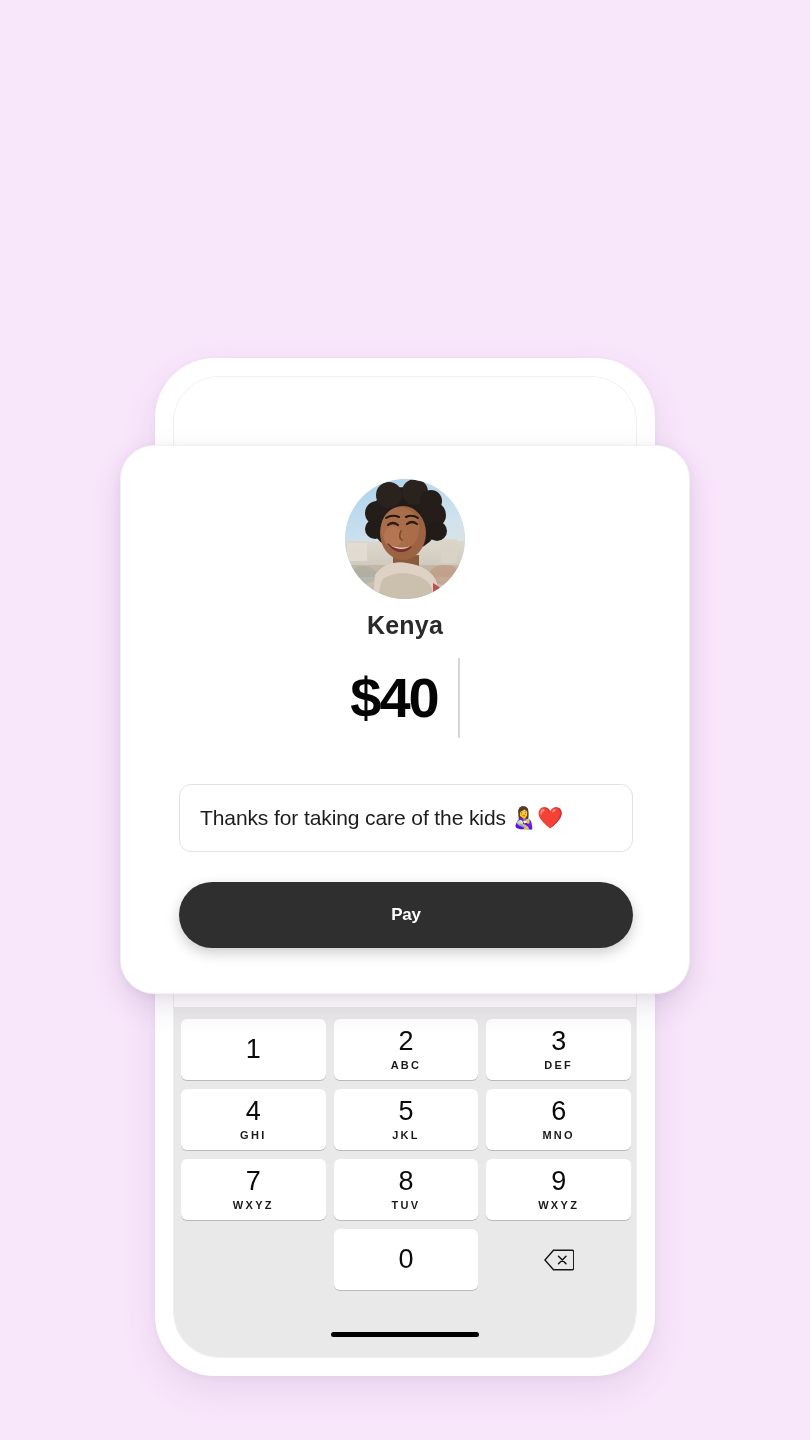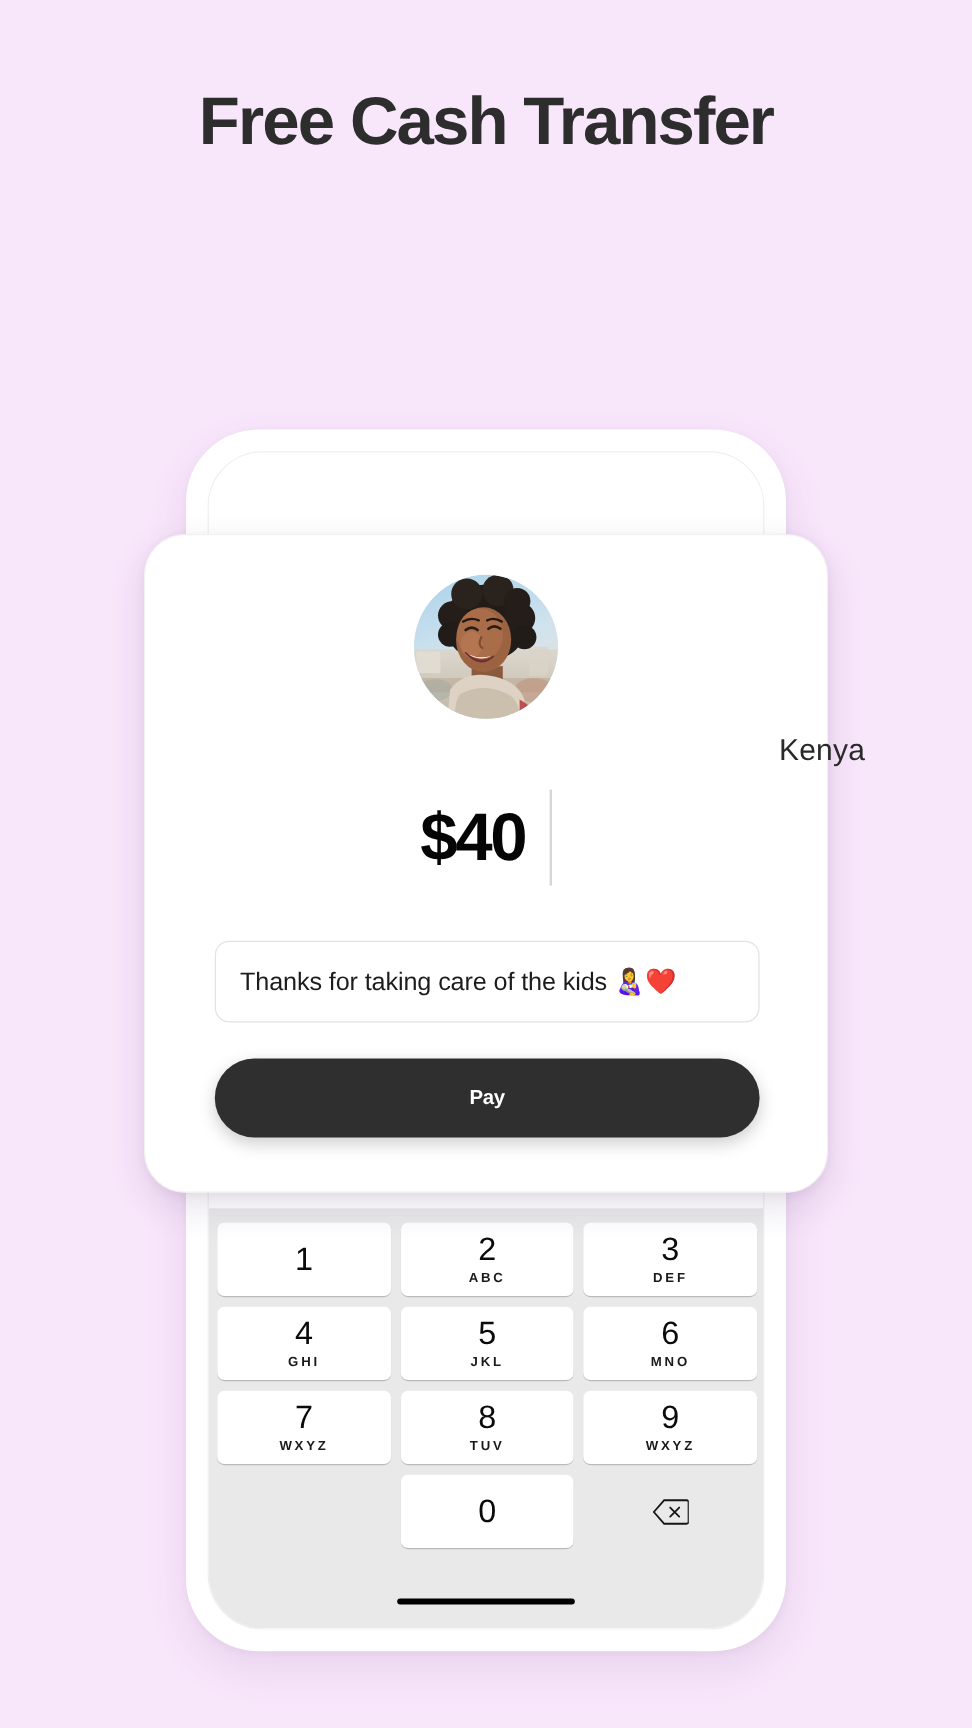--- a/index.html
+++ b/index.html
@@ -149,26 +149,25 @@
     overflow: hidden;
     background: #cfe3f2;
   }
   .avatar svg { display: block; }
 
   .recipient-name {
     position: absolute;
     left: 0;
     top: 165px;
     width: 100%;
-    text-align: right;
+    text-align: center;
     font-size: 25px;
-    font-weight: 400;
+    font-weight: 700;
     color: #2a2a2a;
     letter-spacing: 0.2px;
-    margin-left: 32px;
   }
 
   .amount-row {
     position: absolute;
     left: 0;
     top: 212px;
     width: 100%;
     display: flex;
     align-items: center;
     justify-content: center;
@@ -224,21 +223,20 @@
     font-family: "Liberation Sans", sans-serif;
     letter-spacing: -0.3px;
     cursor: pointer;
     box-shadow: 0 5px 14px rgba(0,0,0,0.20);
   }
 </style>
 </head>
 <body>
 
 <div class="headline">
-  <span class="headline-line">Free Cash Transfer</span>
 </div>
 
 <div class="phone">
   <div class="phone-inner">
     <div class="screen">
 
       <div class="keypad">
         <div class="keypad-grid">
 
           <div class="key">

